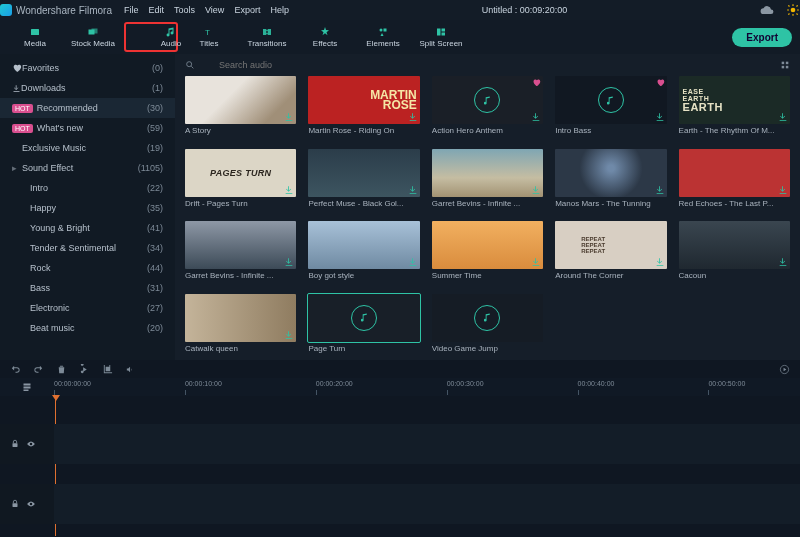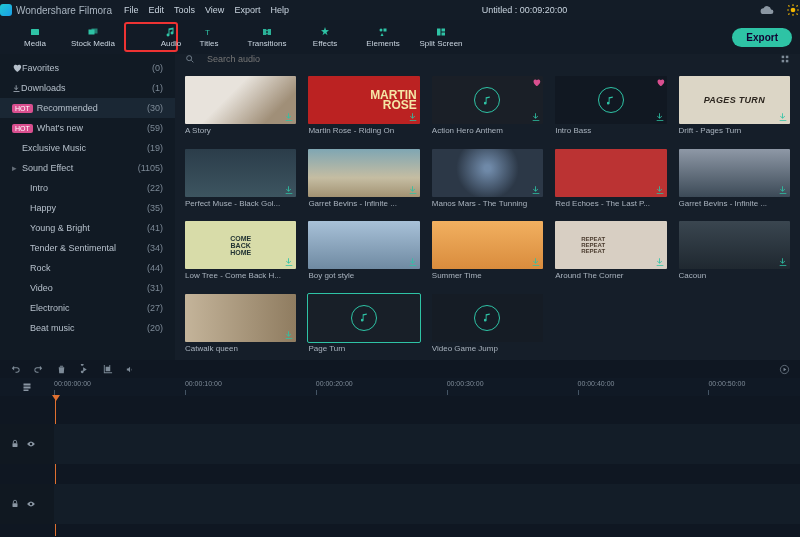--- a/index.html
+++ b/index.html
@@ -22,21 +22,21 @@
   .side-row { display:flex; align-items:center; height:20px; padding:0 12px; justify-content:space-between; font-size:9px; color:#b6c0cb;}
   .side-row .chev { width:6px; display:inline-block; opacity:.5; margin-right:4px;}
   .side-row .lbl { flex:1; display:flex; align-items:center; }
   .side-row .cnt { color:#7d8a97; }
   .side-row.sel { background:#1a2734; }
   .side-row.hot .badge { background:#d94f8f; color:#fff; font-size:7px; padding:1px 3px; border-radius:2px; margin-right:4px;}
   .side-row.sub { padding-left:30px; }
   .side-row.fav .heart{width:10px;height:10px;fill:#b6c0cb;}
   .side-row.dl .dl-ic{width:9px;height:9px;fill:#b6c0cb;}
   .content { flex:1; background:#151e29; display:flex; flex-direction:column;}
-  .searchbar { display:flex; align-items:flex-start; height:22px; padding:0 10px; gap:12px; }
+  .searchbar { display:flex; align-items:center; height:22px; padding:0 10px; gap:24px; }
   .searchbar svg{width:10px;height:10px;fill:#7d8a97;}
   .searchbar input{flex:1;background:transparent;border:none;outline:none;color:#aab6c2;font-size:9px;}
   .grid-ic{width:14px;height:14px;fill:#aab6c2;}
   .grid { flex:1; padding:0 10px 4px 10px; display:grid; grid-template-columns:repeat(5,1fr); gap:10px 12px; overflow:hidden;}
   .card { display:flex; flex-direction:column; gap:2px;}
   .thumb { position:relative; width:100%; height:48px; border-radius:1px; overflow:hidden; background:#222c38;}
   .thumb.sel { outline:1px solid #2ec3a5; }
   .dlmark { position:absolute; right:2px; bottom:2px; width:10px;height:10px; fill:#2ec3a5;}
   .favmark { position:absolute; right:2px; top:2px; width:9px;height:9px; fill:#d94f8f;}
   .playov { position:absolute; inset:0; display:flex; align-items:center; justify-content:center;}
@@ -256,21 +256,21 @@
         <span class="cnt">(34)</span>
       </div>
       <div class="side-row sub">
         <span class="lbl">
           <span>Rock</span>
         </span>
         <span class="cnt">(44)</span>
       </div>
       <div class="side-row sub">
         <span class="lbl">
-          <span>Video</span>
+          <span>Bass</span>
         </span>
         <span class="cnt">(31)</span>
       </div>
       <div class="side-row sub">
         <span class="lbl">
           <span>Electronic</span>
         </span>
         <span class="cnt">(27)</span>
       </div>
       <div class="side-row sub">
@@ -343,20 +343,31 @@
             <svg class="favmark" viewBox="0 0 24 24">
               <path d="M12 21s-8-6-8-12a5 5 0 019-3 5 5 0 019 3c0 6-8 12-8 12z"></path>
             </svg>
             <svg class="dlmark" viewBox="0 0 24 24">
               <path d="M12 3v10l4-4 1 1-6 6-6-6 1-1 4 4V3h2zM4 19h16v2H4z"></path>
             </svg>
           </div>
           <div class="caption">Intro Bass</div>
         </div>
         <div class="card">
+          <div class="thumb t-earth">
+            <span>EASE</span>
+            <span>EARTH</span>
+            <span class="big">EARTH</span>
+            <svg class="dlmark" viewBox="0 0 24 24">
+              <path d="M12 3v10l4-4 1 1-6 6-6-6 1-1 4 4V3h2zM4 19h16v2H4z"></path>
+            </svg>
+          </div>
+          <div class="caption">Earth - The Rhythm Of M...</div>
+        </div>
+        <div class="card">
           <div class="thumb t-pages">
             <span>PAGES TURN</span>
             <svg class="dlmark" viewBox="0 0 24 24">
               <path d="M12 3v10l4-4 1 1-6 6-6-6 1-1 4 4V3h2zM4 19h16v2H4z"></path>
             </svg>
           </div>
           <div class="caption">Drift - Pages Turn</div>
         </div>
         <div class="card">
           <div class="thumb t-muse">
@@ -390,29 +401,20 @@
           </div>
           <div class="caption">Red Echoes - The Last P...</div>
         </div>
         <div class="card">
           <div class="thumb t-inf">
             <svg class="dlmark" viewBox="0 0 24 24">
               <path d="M12 3v10l4-4 1 1-6 6-6-6 1-1 4 4V3h2zM4 19h16v2H4z"></path>
             </svg>
           </div>
           <div class="caption">Garret Bevins - Infinite ...</div>
-        </div>
-        <div class="card">
-          <div class="thumb t-come">
-            <span>COME<br>BACK<br>HOME</span>
-            <svg class="dlmark" viewBox="0 0 24 24">
-              <path d="M12 3v10l4-4 1 1-6 6-6-6 1-1 4 4V3h2zM4 19h16v2H4z"></path>
-            </svg>
-          </div>
-          <div class="caption">Low Tree - Come Back H...</div>
         </div>
         <div class="card">
           <div class="thumb t-boy">
             <svg class="dlmark" viewBox="0 0 24 24">
               <path d="M12 3v10l4-4 1 1-6 6-6-6 1-1 4 4V3h2zM4 19h16v2H4z"></path>
             </svg>
           </div>
           <div class="caption">Boy got style</div>
         </div>
         <div class="card">

